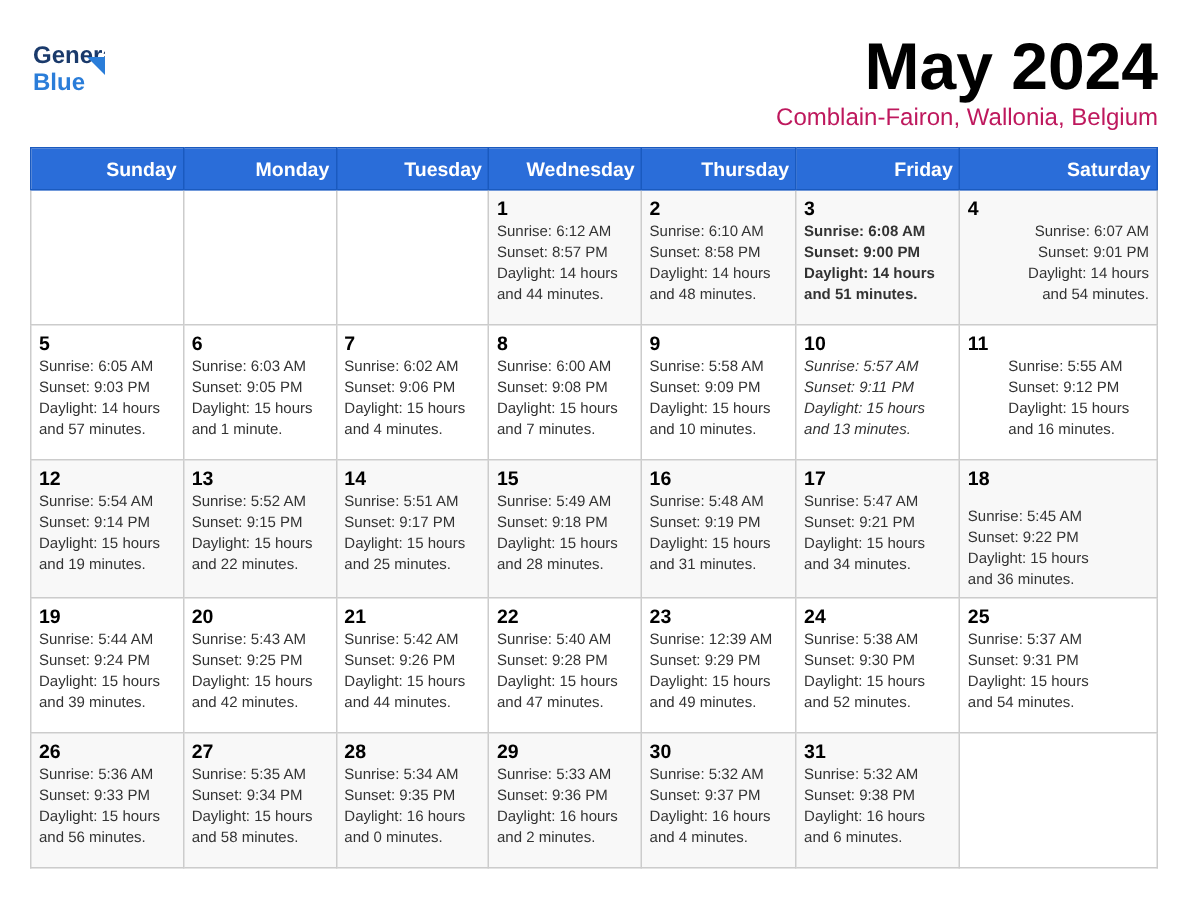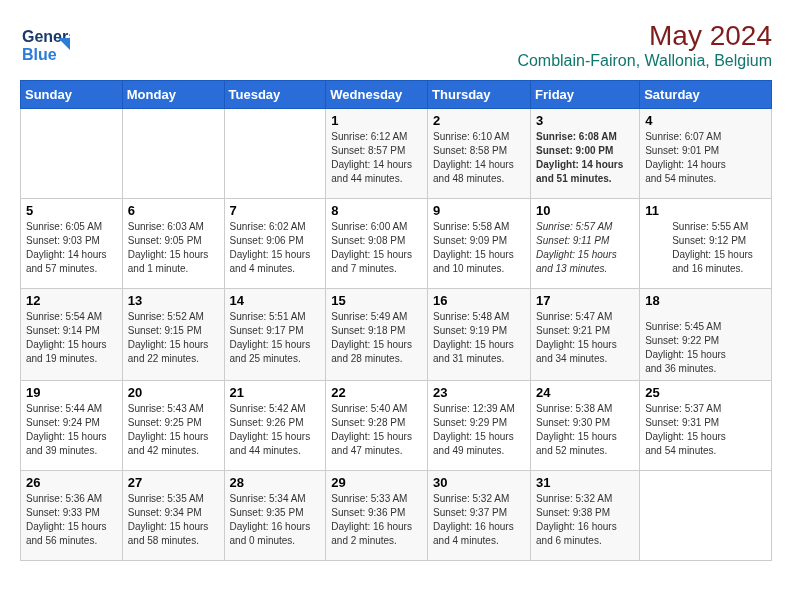--- a/index.html
+++ b/index.html
@@ -13,40 +13,40 @@
     .header {
       display: flex;
       justify-content: space-between;
       align-items: flex-start;
       margin-bottom: 10px;
     }
     .title-block {
       text-align: right;
     }
     .month-title {
-      font-size: 28px;
-      font-weight: normal;
-      color: #7f1d1d;
+      font-size: 44px;
+      font-weight: bold;
+      color: #000000;
     }
     .location-title {
       font-size: 16px;
-      color: #0f766e;
+      color: #be185d;
     }
     table {
       width: 100%;
       border-collapse: collapse;
       font-size: 11px;
     }
     thead tr {
       background: #2a6dd9;
       color: #fff;
     }
     thead th {
       padding: 6px 4px;
-      text-align: left;
+      text-align: right;
       font-size: 13px;
       font-weight: bold;
       border: 1px solid #1a5abf;
     }
     tbody tr {
       vertical-align: top;
     }
     tbody td {
       border: 1px solid #ccc;
       padding: 4px 5px;
@@ -130,21 +130,21 @@
         </td>
         <td>
           <span class="day-num">3</span>
           <div class="day-info" style="white-space: pre-line; font-weight: bold;">Sunrise: 6:08 AM
 Sunset: 9:00 PM
 Daylight: 14 hours
 and 51 minutes.</div>
         </td>
         <td>
           <span class="day-num">4</span>
-          <div class="day-info" style="white-space: pre-line;">Sunrise: 6:07 AM
+          <div class="day-info" style="white-space: pre-line; text-align: right;">Sunrise: 6:07 AM
 Sunset: 9:01 PM
 Daylight: 14 hours
 and 54 minutes.</div>
         </td>
       </tr>
       <tr>
         <td>
           <span class="day-num">5</span>
           <div class="day-info" style="white-space: pre-line;">Sunrise: 6:05 AM
 Sunset: 9:03 PM

